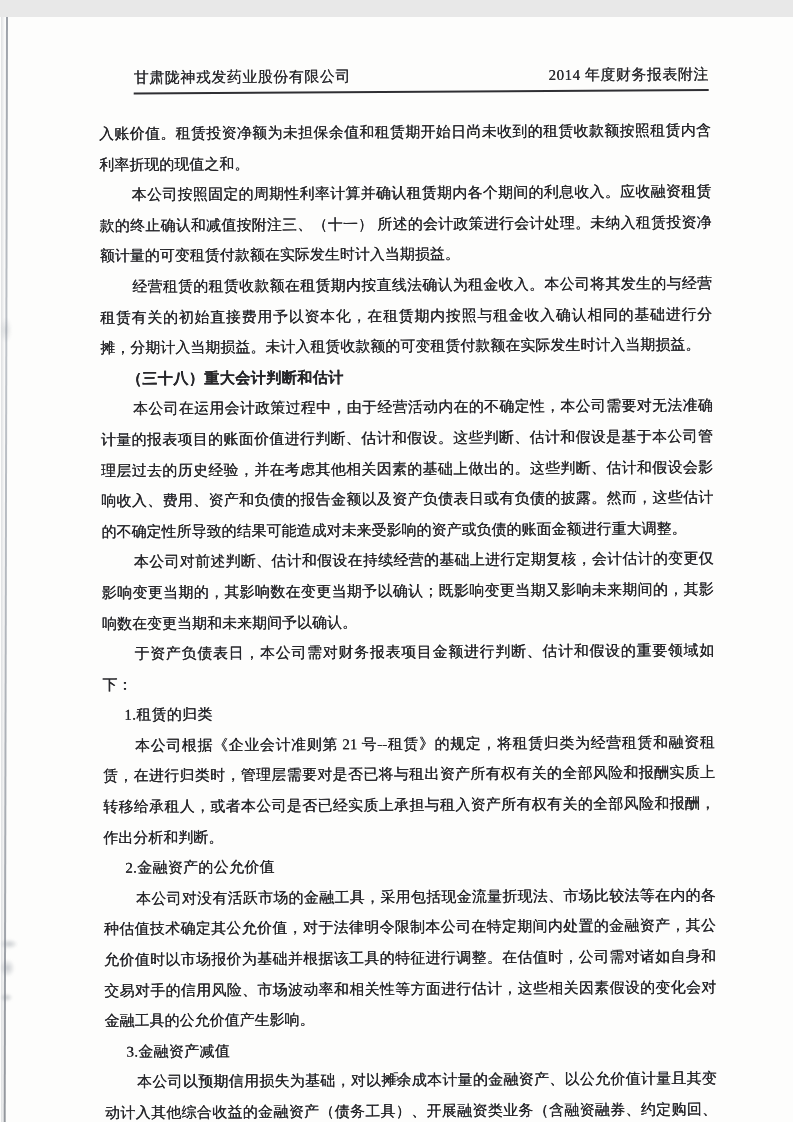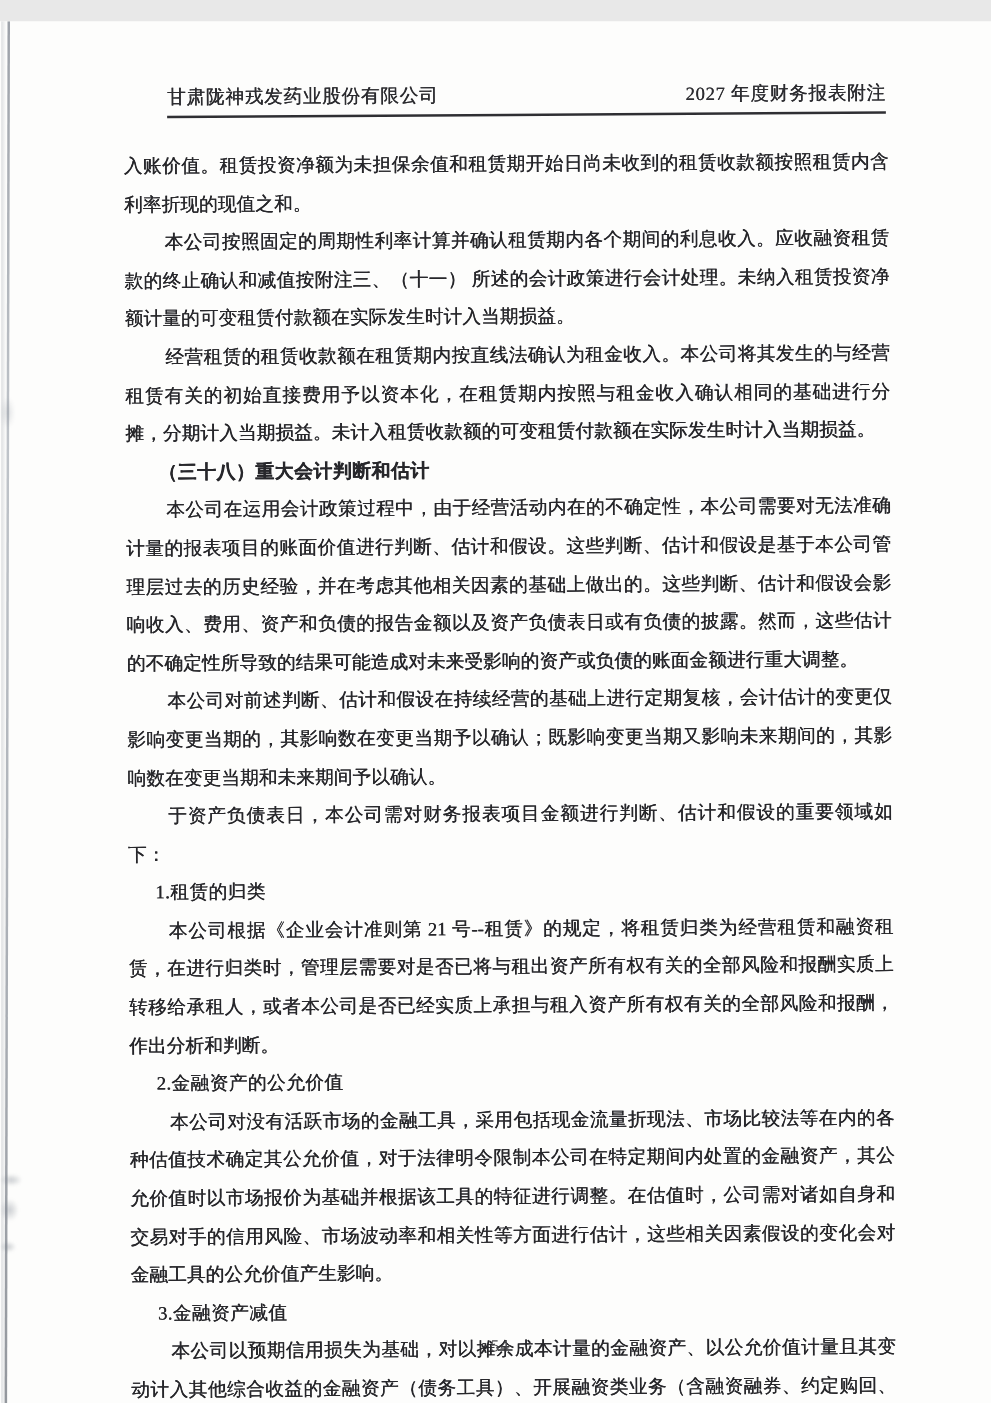--- a/index.html
+++ b/index.html
@@ -106,21 +106,21 @@
   <div class="scan-edge"></div>
   <div class="smudge s1"></div>
   <div class="smudge s2"></div>
   <div class="smudge s3"></div>
   <div class="smudge s4"></div>
 
   <div class="content">
 
     <div class="page-header">
       <span>甘肃陇神戎发药业股份有限公司</span>
-      <span>2027 年度财务报表附注</span>
+      <span>2014 年度财务报表附注</span>
     </div>
 
     <div class="doc-body">
 
     <p class="blk paragraph-noindent">入账价值。租赁投资净额为未担保余值和租赁期开始日尚未收到的租赁收款额按照租赁内含利率折现的现值之和。</p>
         <p class="blk paragraph">本公司按照固定的周期性利率计算并确认租赁期内各个期间的利息收入。应收融资租赁款的终止确认和减值按附注三、（十一） 所述的会计政策进行会计处理。未纳入租赁投资净额计量的可变租赁付款额在实际发生时计入当期损益。</p>
         <p class="blk paragraph">经营租赁的租赁收款额在租赁期内按直线法确认为租金收入。本公司将其发生的与经营租赁有关的初始直接费用予以资本化，在租赁期内按照与租金收入确认相同的基础进行分摊，分期计入当期损益。未计入租赁收款额的可变租赁付款额在实际发生时计入当期损益。</p>
         <p class="blk section-heading">（三十八）重大会计判断和估计</p>
         <p class="blk paragraph">本公司在运用会计政策过程中，由于经营活动内在的不确定性，本公司需要对无法准确计量的报表项目的账面价值进行判断、估计和假设。这些判断、估计和假设是基于本公司管理层过去的历史经验，并在考虑其他相关因素的基础上做出的。这些判断、估计和假设会影响收入、费用、资产和负债的报告金额以及资产负债表日或有负债的披露。然而，这些估计的不确定性所导致的结果可能造成对未来受影响的资产或负债的账面金额进行重大调整。</p>
         <p class="blk paragraph">本公司对前述判断、估计和假设在持续经营的基础上进行定期复核，会计估计的变更仅影响变更当期的，其影响数在变更当期予以确认；既影响变更当期又影响未来期间的，其影响数在变更当期和未来期间予以确认。</p>

